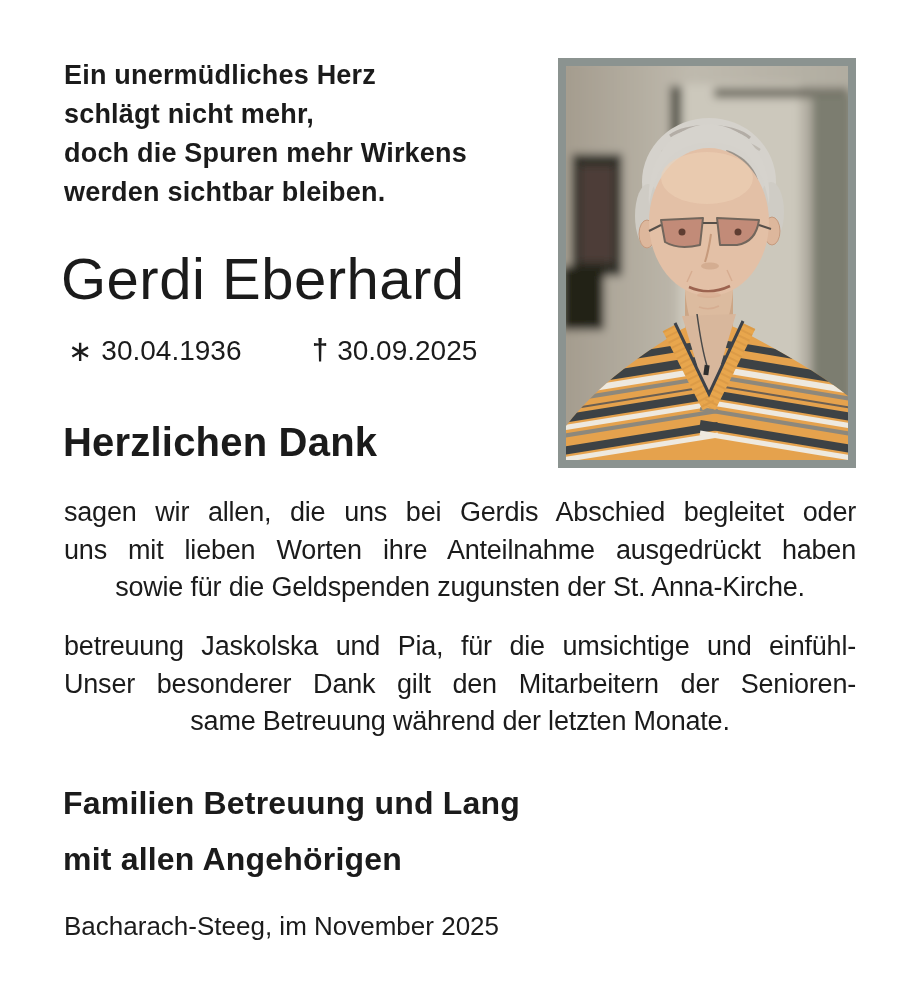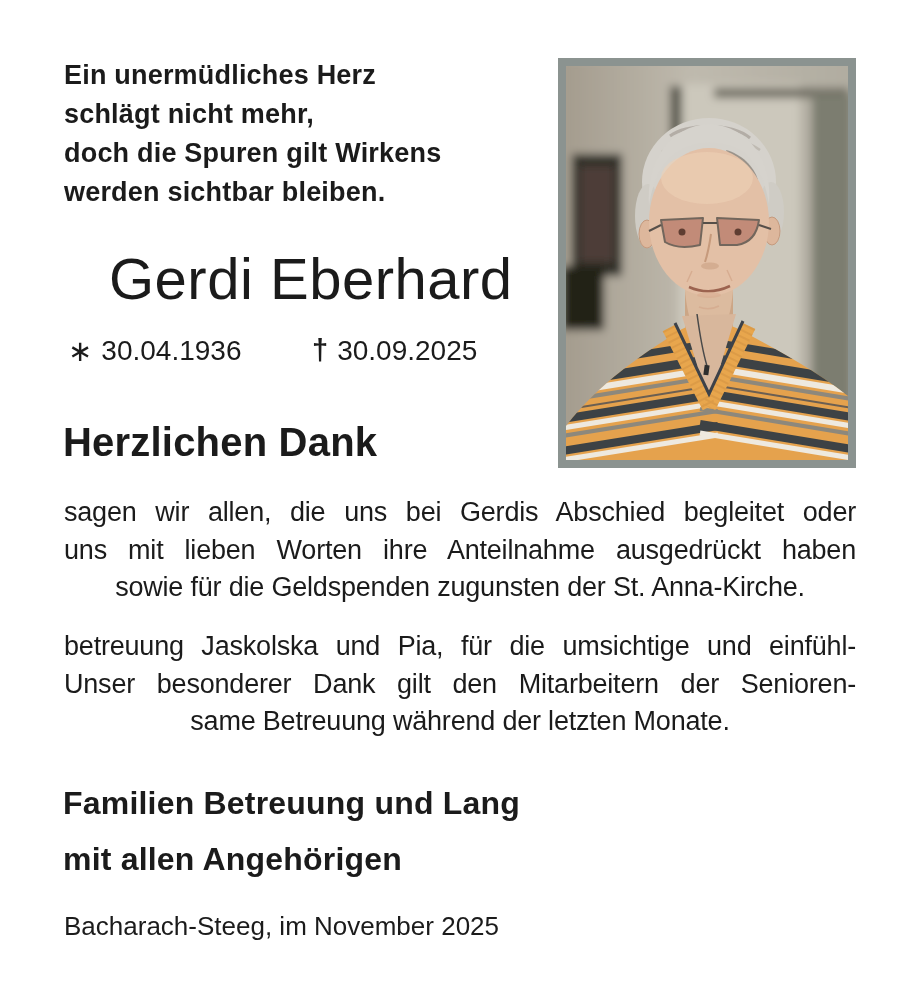--- a/index.html
+++ b/index.html
@@ -21,21 +21,20 @@
   .quote {
     position: absolute; left: 64px; top: 56px;
     font-weight: bold;
     font-size: 27px; line-height: 39px;
     letter-spacing: 0.2px;
   }
   .name {
     position: absolute; left: 61px; top: 246px;
     font-size: 58px; line-height: 66px; font-weight: 400;
     letter-spacing: 0.5px;
-    margin-left: 48px;
   }
   .dates {
     position: absolute; left: 68px; top: 333px;
     font-size: 28px; line-height: 34px;
     display: flex; align-items: baseline;
   }
   .date-item { display: inline-flex; align-items: baseline; }
   .date-item.birth { width: 244px; }
   .date-sym {
     font-size: 29px; margin-right: 9px;
@@ -76,21 +75,21 @@
   .photo svg { display: block; width: 282px; height: 394px; }
 </style>
 </head>
 <body>
 
 <div class="page">
 
   <div class="quote">
     <div>Ein unermüdliches Herz</div>
     <div>schlägt nicht mehr,</div>
-    <div>doch die Spuren gilt Wirkens</div>
+    <div>doch die Spuren mehr Wirkens</div>
     <div>werden sichtbar bleiben.</div>
   </div>
 
   <div class="name">Gerdi Eberhard</div>
 
   <div class="dates">
     <span class="date-item birth">
       <span class="date-sym">∗</span>
       <span>30.04.1936</span>
     </span>

